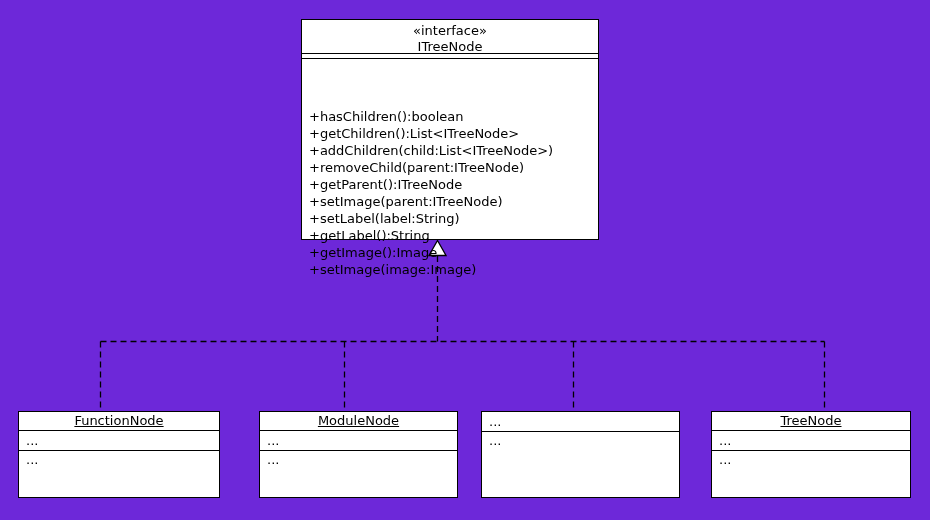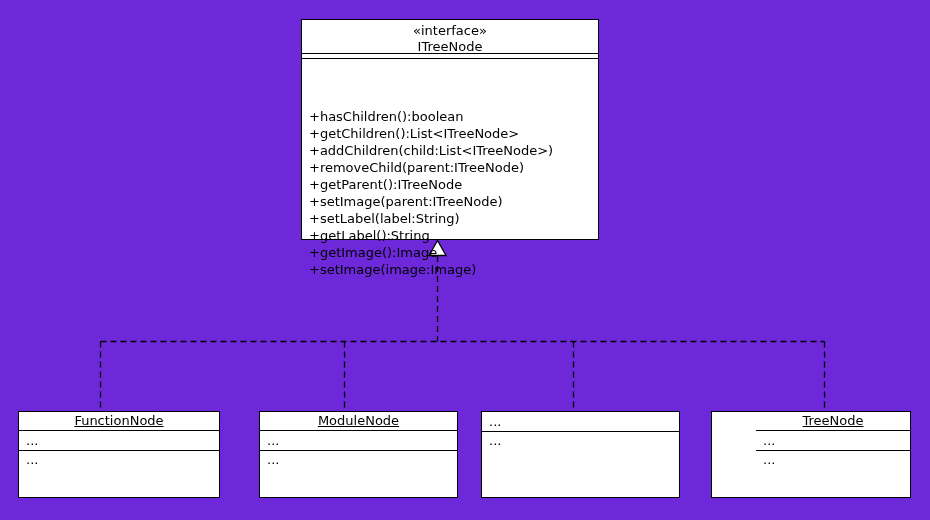--- a/index.html
+++ b/index.html
@@ -79,21 +79,21 @@
     border-bottom: 1px solid #000000;
     box-sizing: border-box;
   }
   .class-methods {
     padding: 1px 0 0 7px;
     line-height: 15px;
   }
   .box-fn  { left: 18px;  width: 202px; }
   .box-mn  { left: 251px; width: 199px; margin-left: 8px; }
   .box-trn { left: 481px; width: 199px; }
-  .box-tn  { left: 711px; width: 200px; padding-left: 44px; }
+  .box-tn  { left: 711px; width: 200px; }
 </style>
 </head>
 <body>
 
 <div class="canvas">
 
   <svg class="connector-svg" viewBox="0 0 930 520" xmlns="http://www.w3.org/2000/svg">
 
     <line x1="437.5" y1="256" x2="437.5" y2="341.5" stroke="#000000" stroke-width="1.3" stroke-dasharray="6,4"></line>
 

